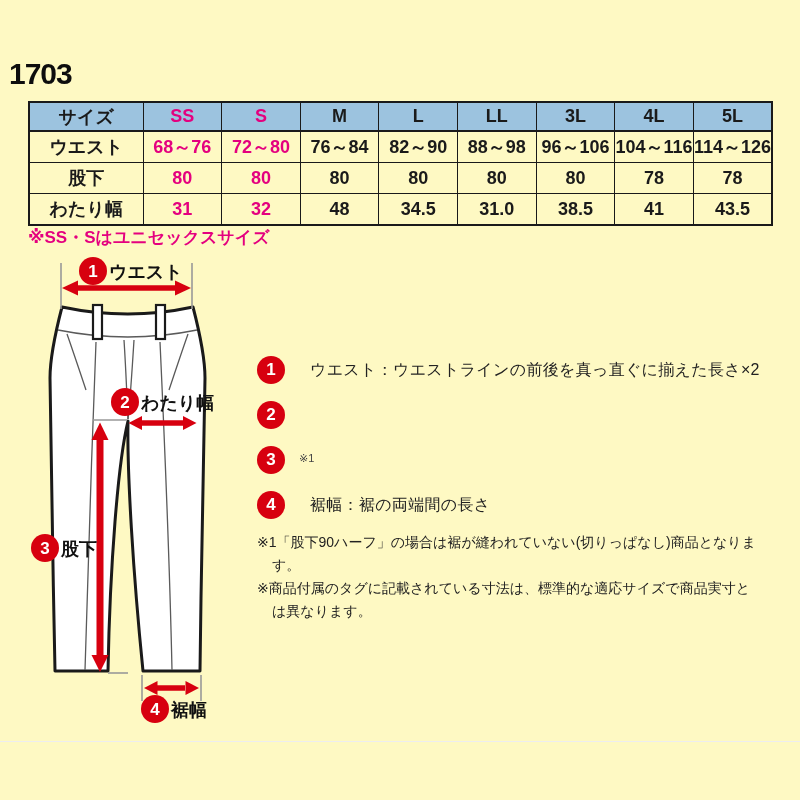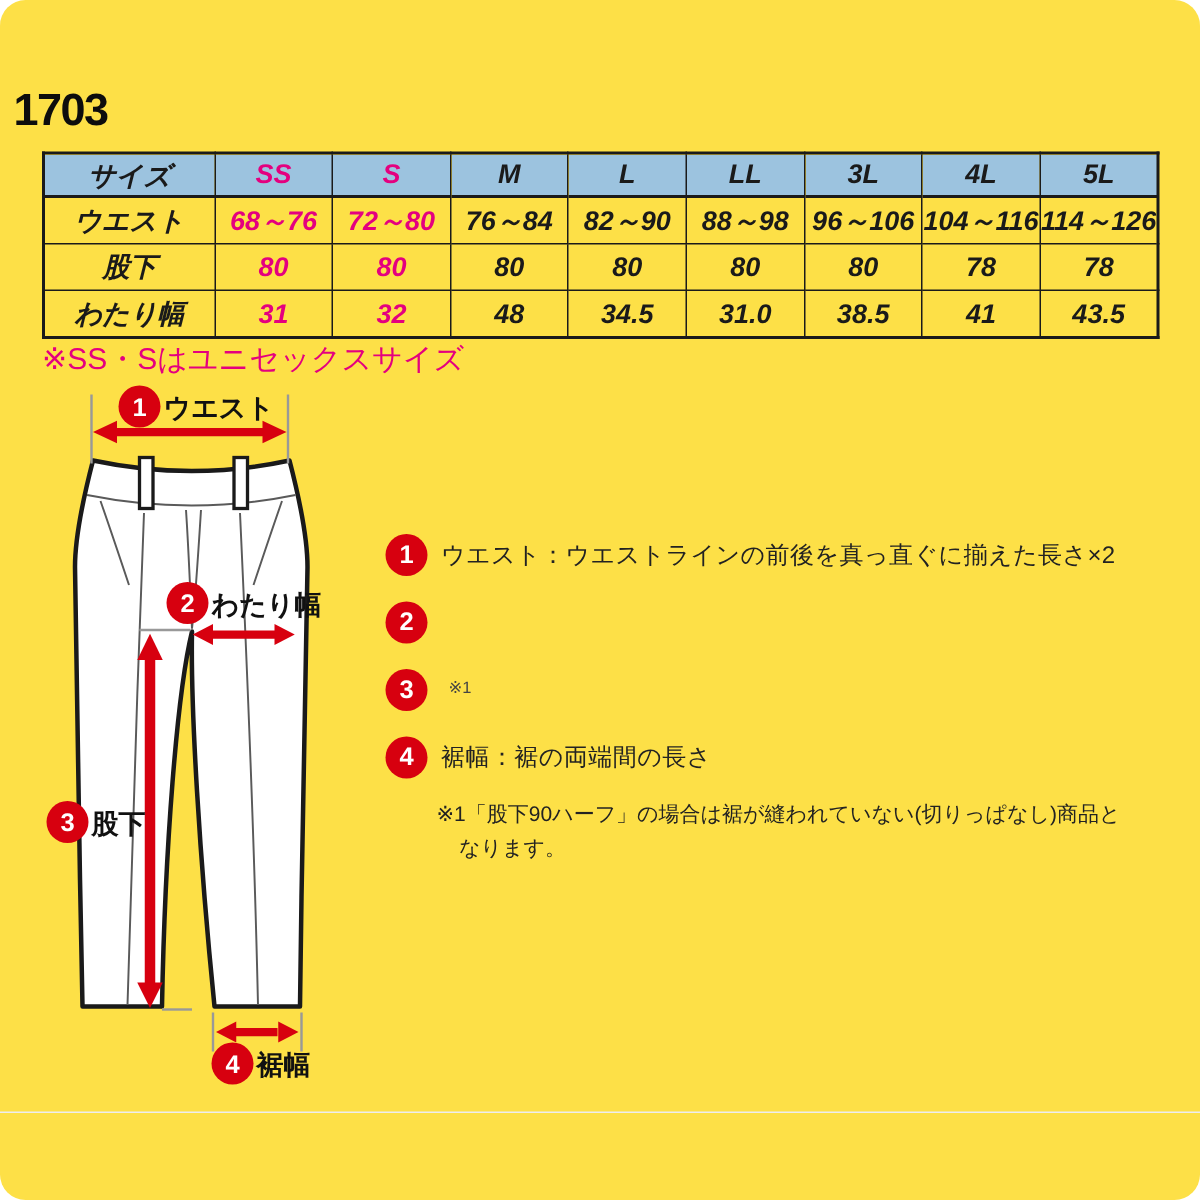--- a/index.html
+++ b/index.html
@@ -3,43 +3,43 @@
 <meta charset="utf-8">
 <style>
   :root{
     --ink:#1a1a1a; --accent:#e4007f; --header-bg:#9cc3df; --red:#d7000f; --gray:#999999;
   }
   html,body{margin:0;padding:0;}
   body{
     width:800px;height:800px;background:#ffffff;overflow:hidden;
     font-family:"Liberation Sans","DejaVu Sans",sans-serif;color:var(--ink);
   }
-  .page{position:relative;width:800px;height:800px;background:#fde047;border-radius:17px;}
+  .page{position:relative;width:800px;height:800px;background:#fef9c3;}
 
   
   .product-code{
     position:absolute;left:9px;top:57px;
     font-size:30px;font-weight:900;letter-spacing:-1px;color:#0d0d0d;
   }
 
   
   .size-table{
     position:absolute;left:28px;top:101px;width:745px;
     border-collapse:collapse;table-layout:fixed;
-    font-size:18px;font-weight:bold;text-align:center;color:var(--ink);font-style:italic;
+    font-size:18px;font-weight:bold;text-align:center;color:var(--ink);
   }
   .size-table{border:2px solid var(--ink);}
   .size-table th,.size-table td{border:1px solid var(--ink);padding:0;height:30px;overflow:hidden;white-space:nowrap;}
   .size-table thead th{background:var(--header-bg);height:27px;border-bottom-width:2px;}
   .size-table col.label-col{width:114px;}
   .accent{color:var(--accent);}
 
   .table-note{
     position:absolute;left:28px;top:226px;
-    font-size:20px;font-weight:normal;color:var(--accent);
+    font-size:17px;font-weight:bold;color:var(--accent);
   }
 
   
   .diagram-svg{position:absolute;left:20px;top:250px;width:260px;height:500px;}
   .outline{fill:#ffffff;stroke:var(--ink);stroke-width:3;stroke-linejoin:round;stroke-linecap:round;}
   .thin{fill:none;stroke:#5a5a5a;stroke-width:1.3;}
   .loop{fill:#ffffff;stroke:var(--ink);stroke-width:2.2;}
   .tick{stroke:var(--gray);stroke-width:1.6;fill:none;}
   .rshaft{stroke:var(--red);stroke-width:5.5;}
   .rshaft-v{stroke:var(--red);stroke-width:7;}
@@ -48,28 +48,28 @@
   .dlabel{fill:#111111;font-size:18px;font-weight:bold;}
 
   
   .desc-list{position:absolute;left:257px;top:356px;}
   .desc-item{display:flex;align-items:center;height:28px;margin-bottom:17px;}
   .num-badge{
     flex:0 0 28px;width:28px;height:28px;border-radius:50%;background:var(--red);
     color:#fff;font-weight:bold;font-size:17px;display:flex;align-items:center;justify-content:center;
     margin-right:9px;
   }
-  .desc-text{font-size:16px;color:#222;letter-spacing:0.3px;white-space:nowrap;}
+  .desc-text{font-size:16px;color:#222;letter-spacing:0.3px;white-space:nowrap;margin-left:16px;}
   .desc-sup{font-size:11px;color:#444;margin-left:5px;align-self:flex-start;margin-top:6px;}
 
   
   .footnotes{position:absolute;left:257px;top:531px;width:504px;}
   .footnote{
     font-size:14px;color:#222;line-height:23px;
-    padding-left:15px;text-indent:-15px;margin-left:34px;
+    padding-left:15px;text-indent:-15px;
   }
 
   .bottom-edge{position:absolute;left:0;top:741px;width:800px;height:1px;background:#ededf0;}
 </style>
 </head>
 <body>
 
 <div class="page">
 
   <div class="product-code">1703</div>
@@ -212,16 +212,17 @@
         <span class="desc-sup">※1</span>
       </div>
       <div class="desc-item">
         <span class="num-badge">4</span>
         <span class="desc-text">裾幅：裾の両端間の長さ</span>
       </div>
     </div>
 
   <div class="footnotes">
       <div class="footnote">※1「股下90ハーフ」の場合は裾が縫われていない(切りっぱなし)商品となります。</div>
+      <div class="footnote">※商品付属のタグに記載されている寸法は、標準的な適応サイズで商品実寸とは異なります。</div>
     </div>
 
   <div class="bottom-edge"></div>
 </div>
 
 </body></html>

